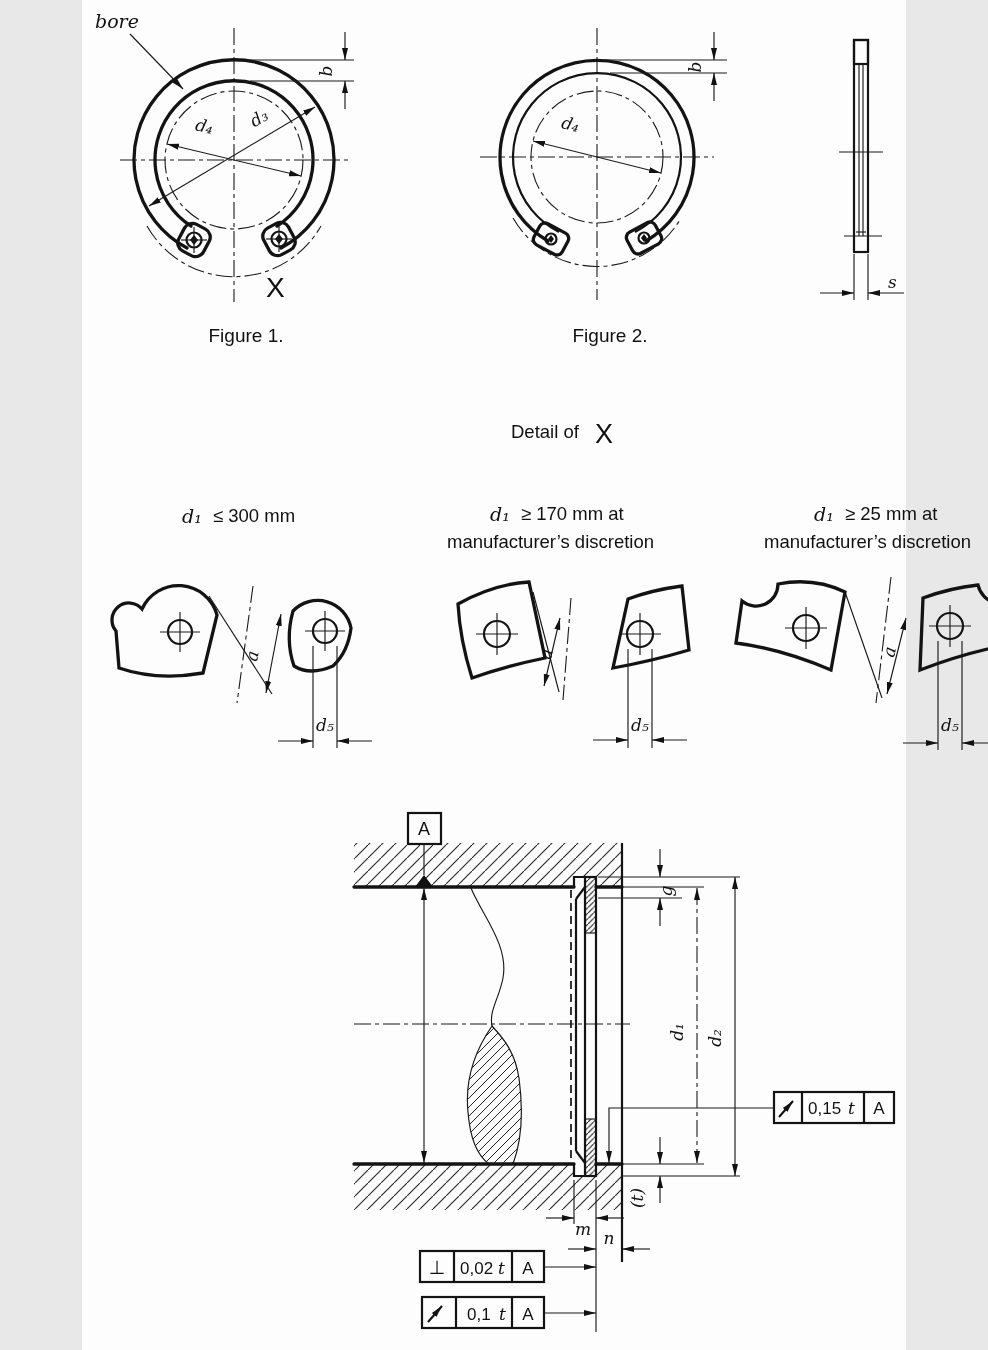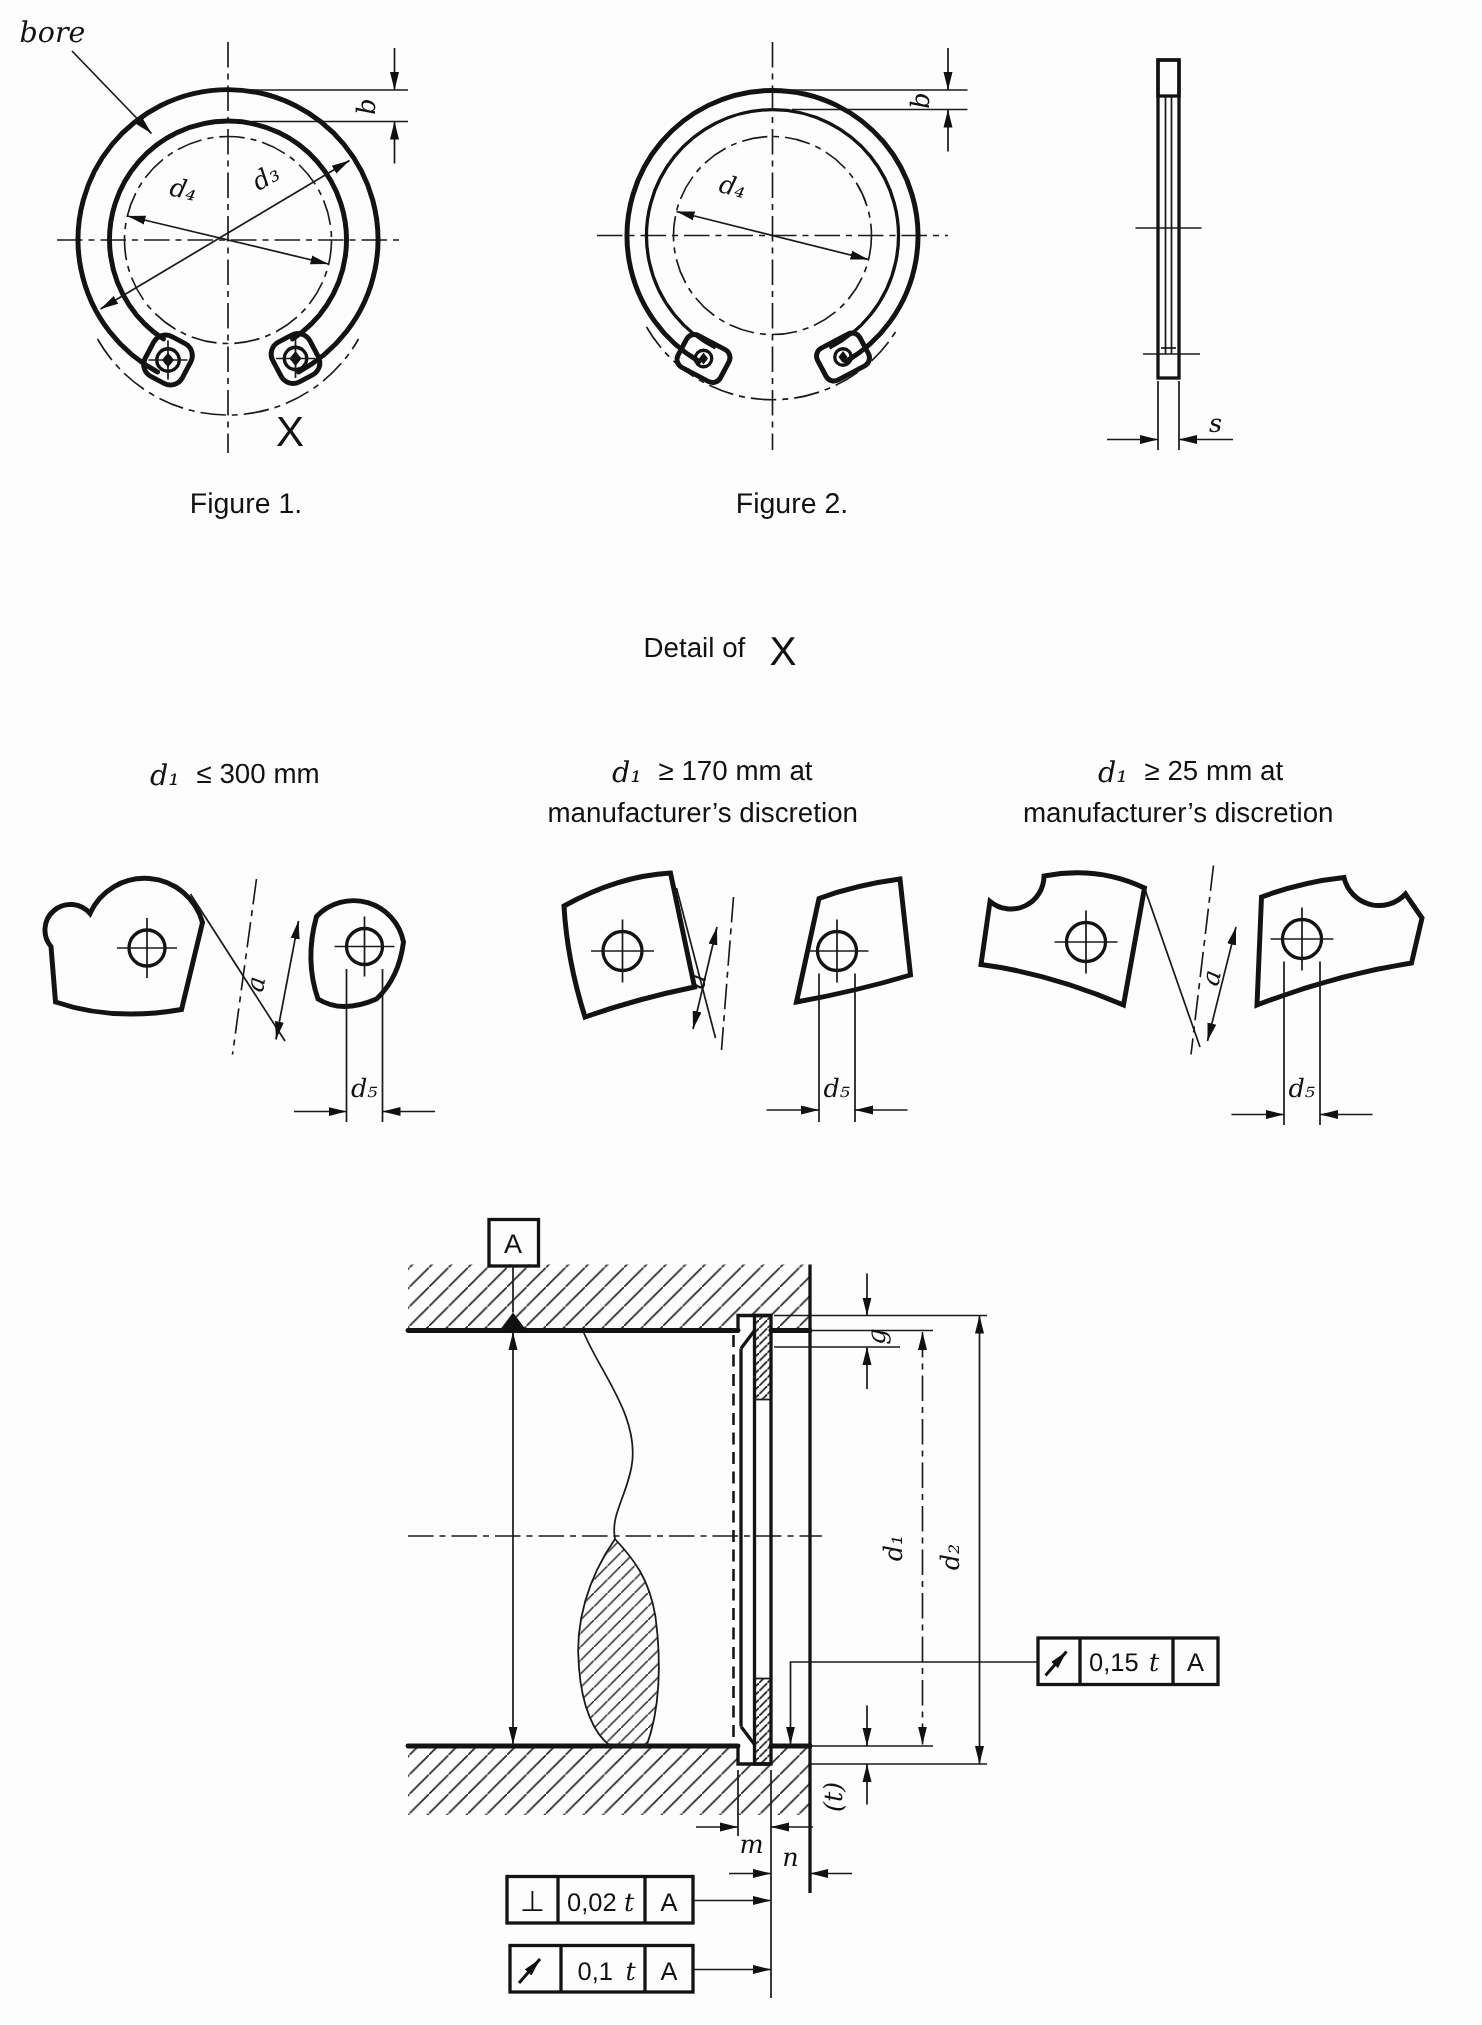--- a/index.html
+++ b/index.html
@@ -1,16 +1,16 @@
 <!DOCTYPE html>
 <html><head>
 <meta charset="utf-8">
 <style>
   html,body{margin:0;padding:0;background:#e8e8e8;}
-  .page{position:relative;width:988px;height:1350px;background:#fdfdfd;margin:0 auto;
+  .page{position:relative;width:824px;height:1350px;background:#fdfdfd;margin:0 auto;
         font-family:"Liberation Sans", sans-serif;}
   svg{display:block;}
   
   .thick{stroke:#131313;stroke-width:3.3;fill:none;stroke-linecap:round;}
   .med{stroke:#131313;stroke-width:2.2;fill:none;stroke-linecap:butt;}
   .thin{stroke:#1a1a1a;stroke-width:1.15;fill:none;}
   .cl{stroke:#1a1a1a;stroke-width:1.1;fill:none;stroke-dasharray:17 4 4 4;}
   .hid{stroke:#131313;stroke-width:1.7;fill:none;stroke-dasharray:8 5;}
   
   .dim{font-family:"DejaVu Serif", serif;font-style:italic;font-size:17px;fill:#111;}

